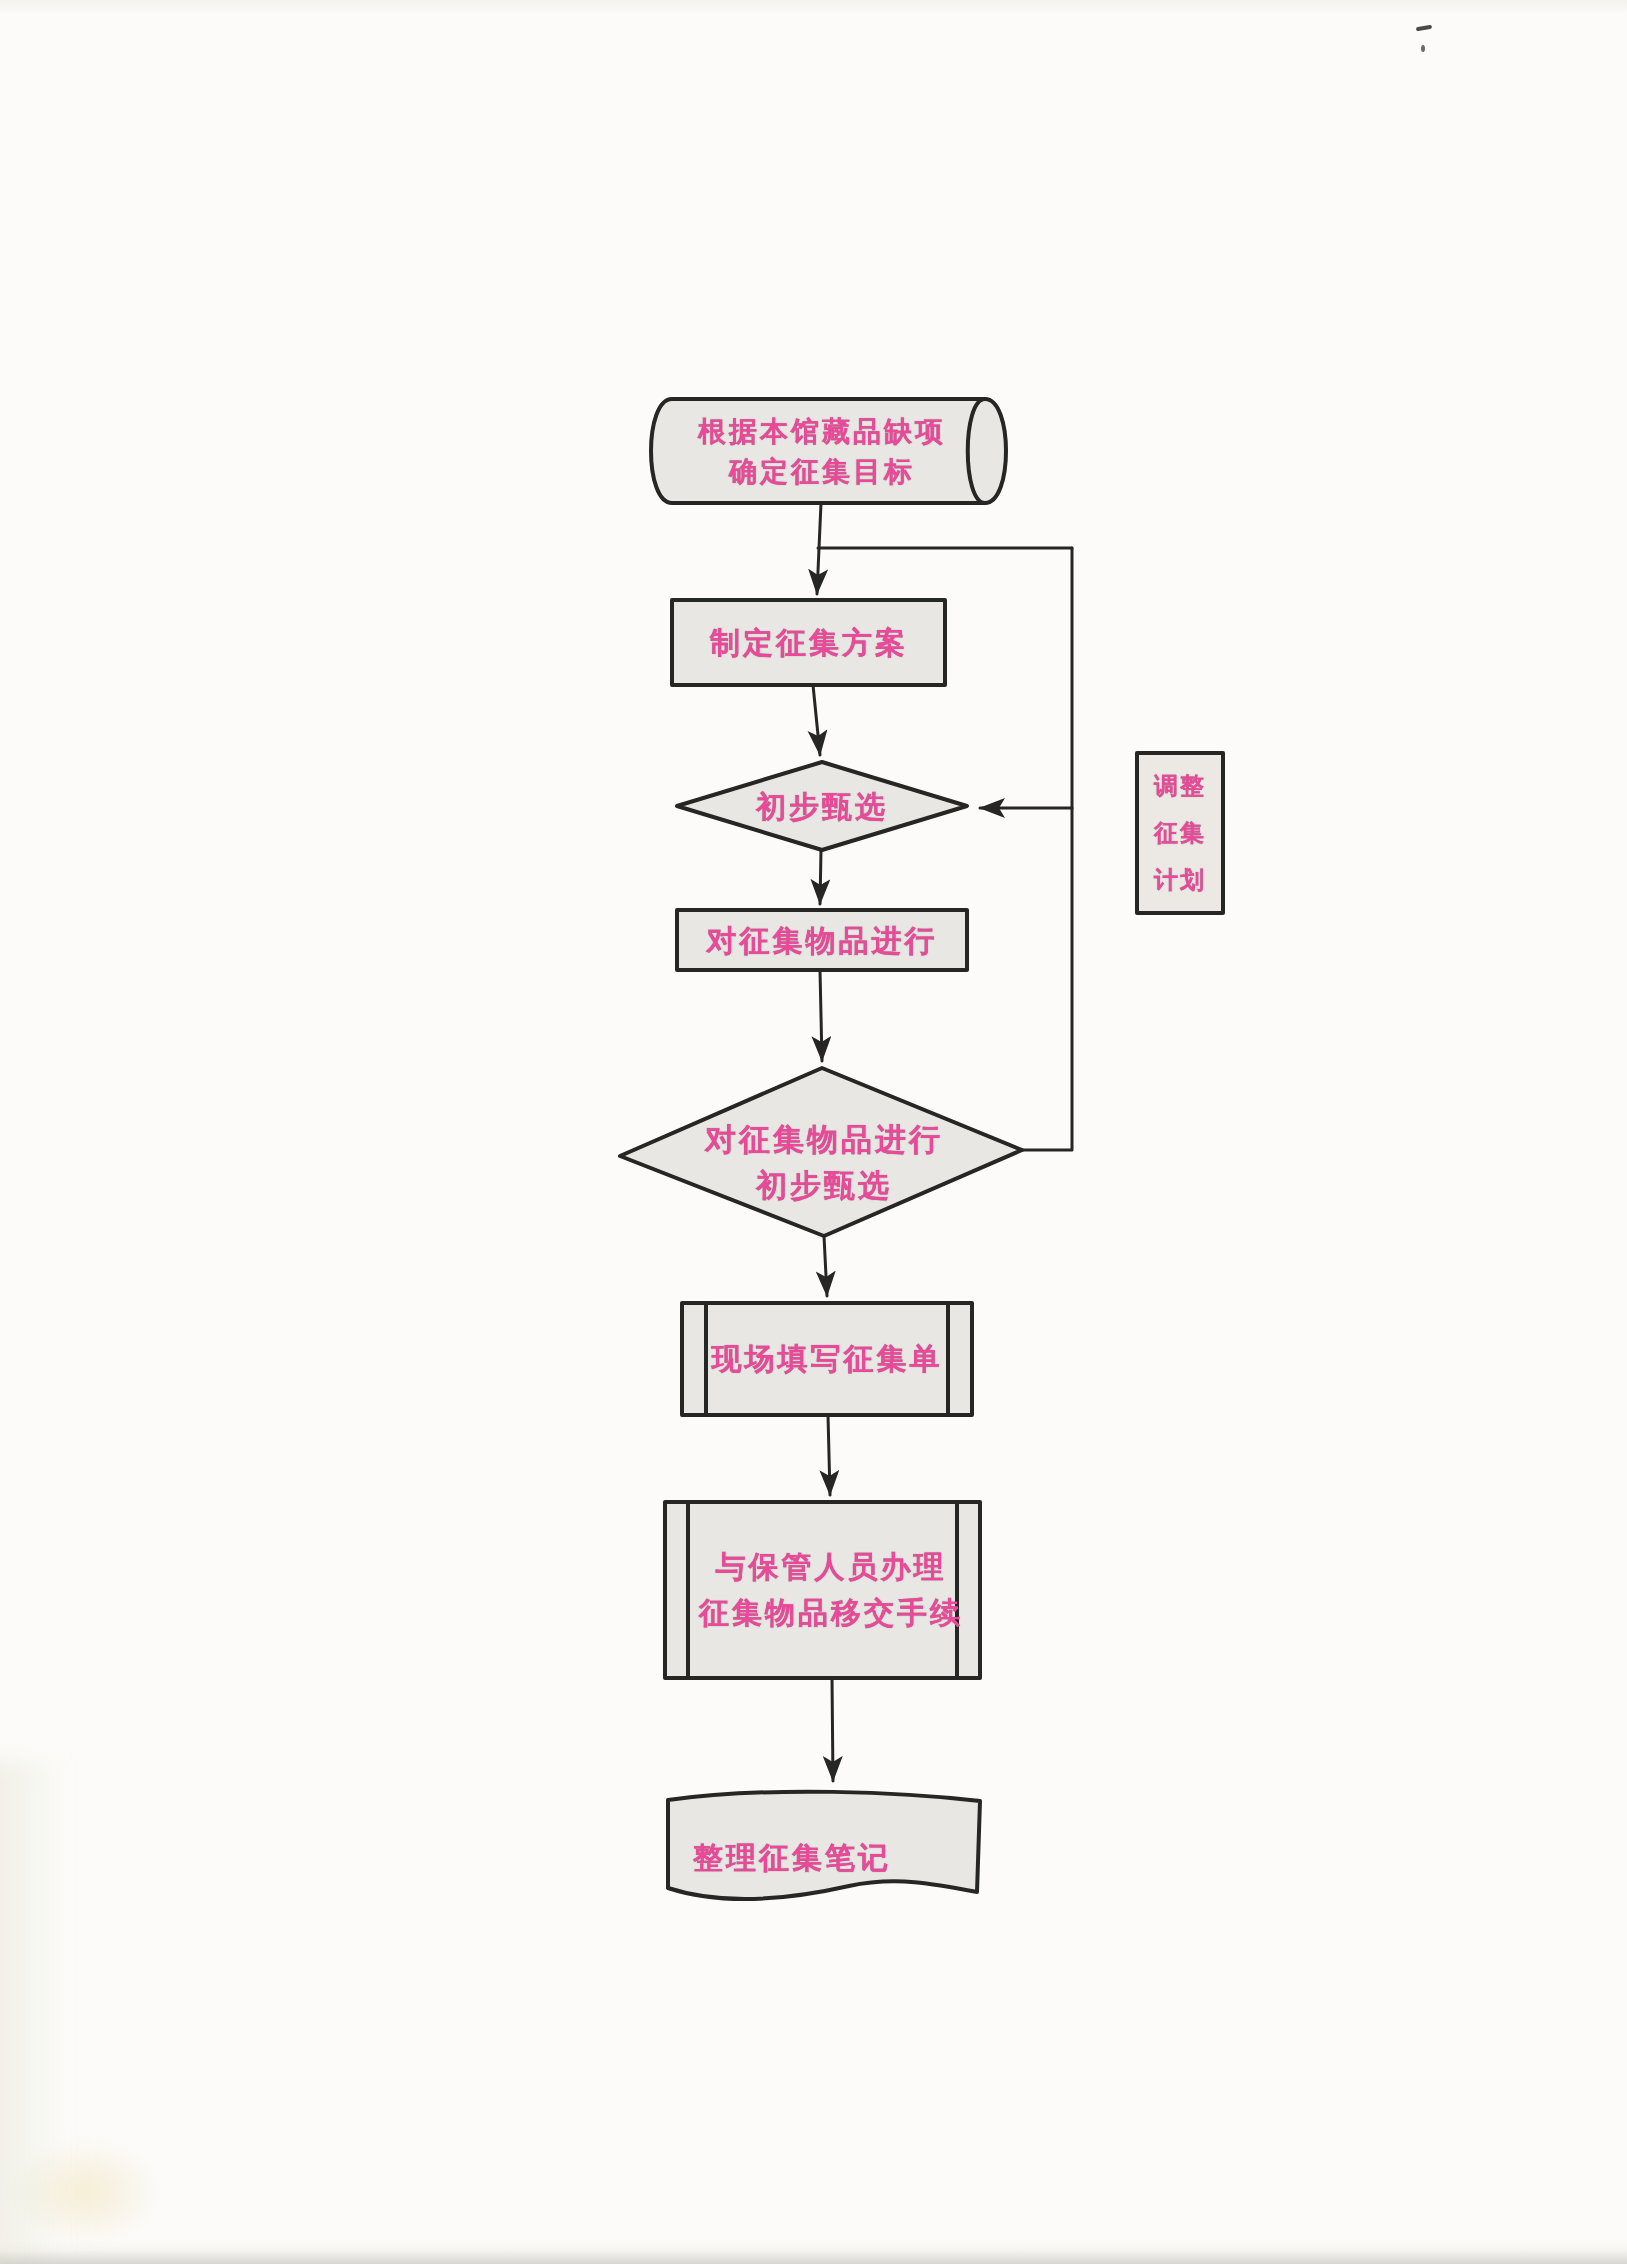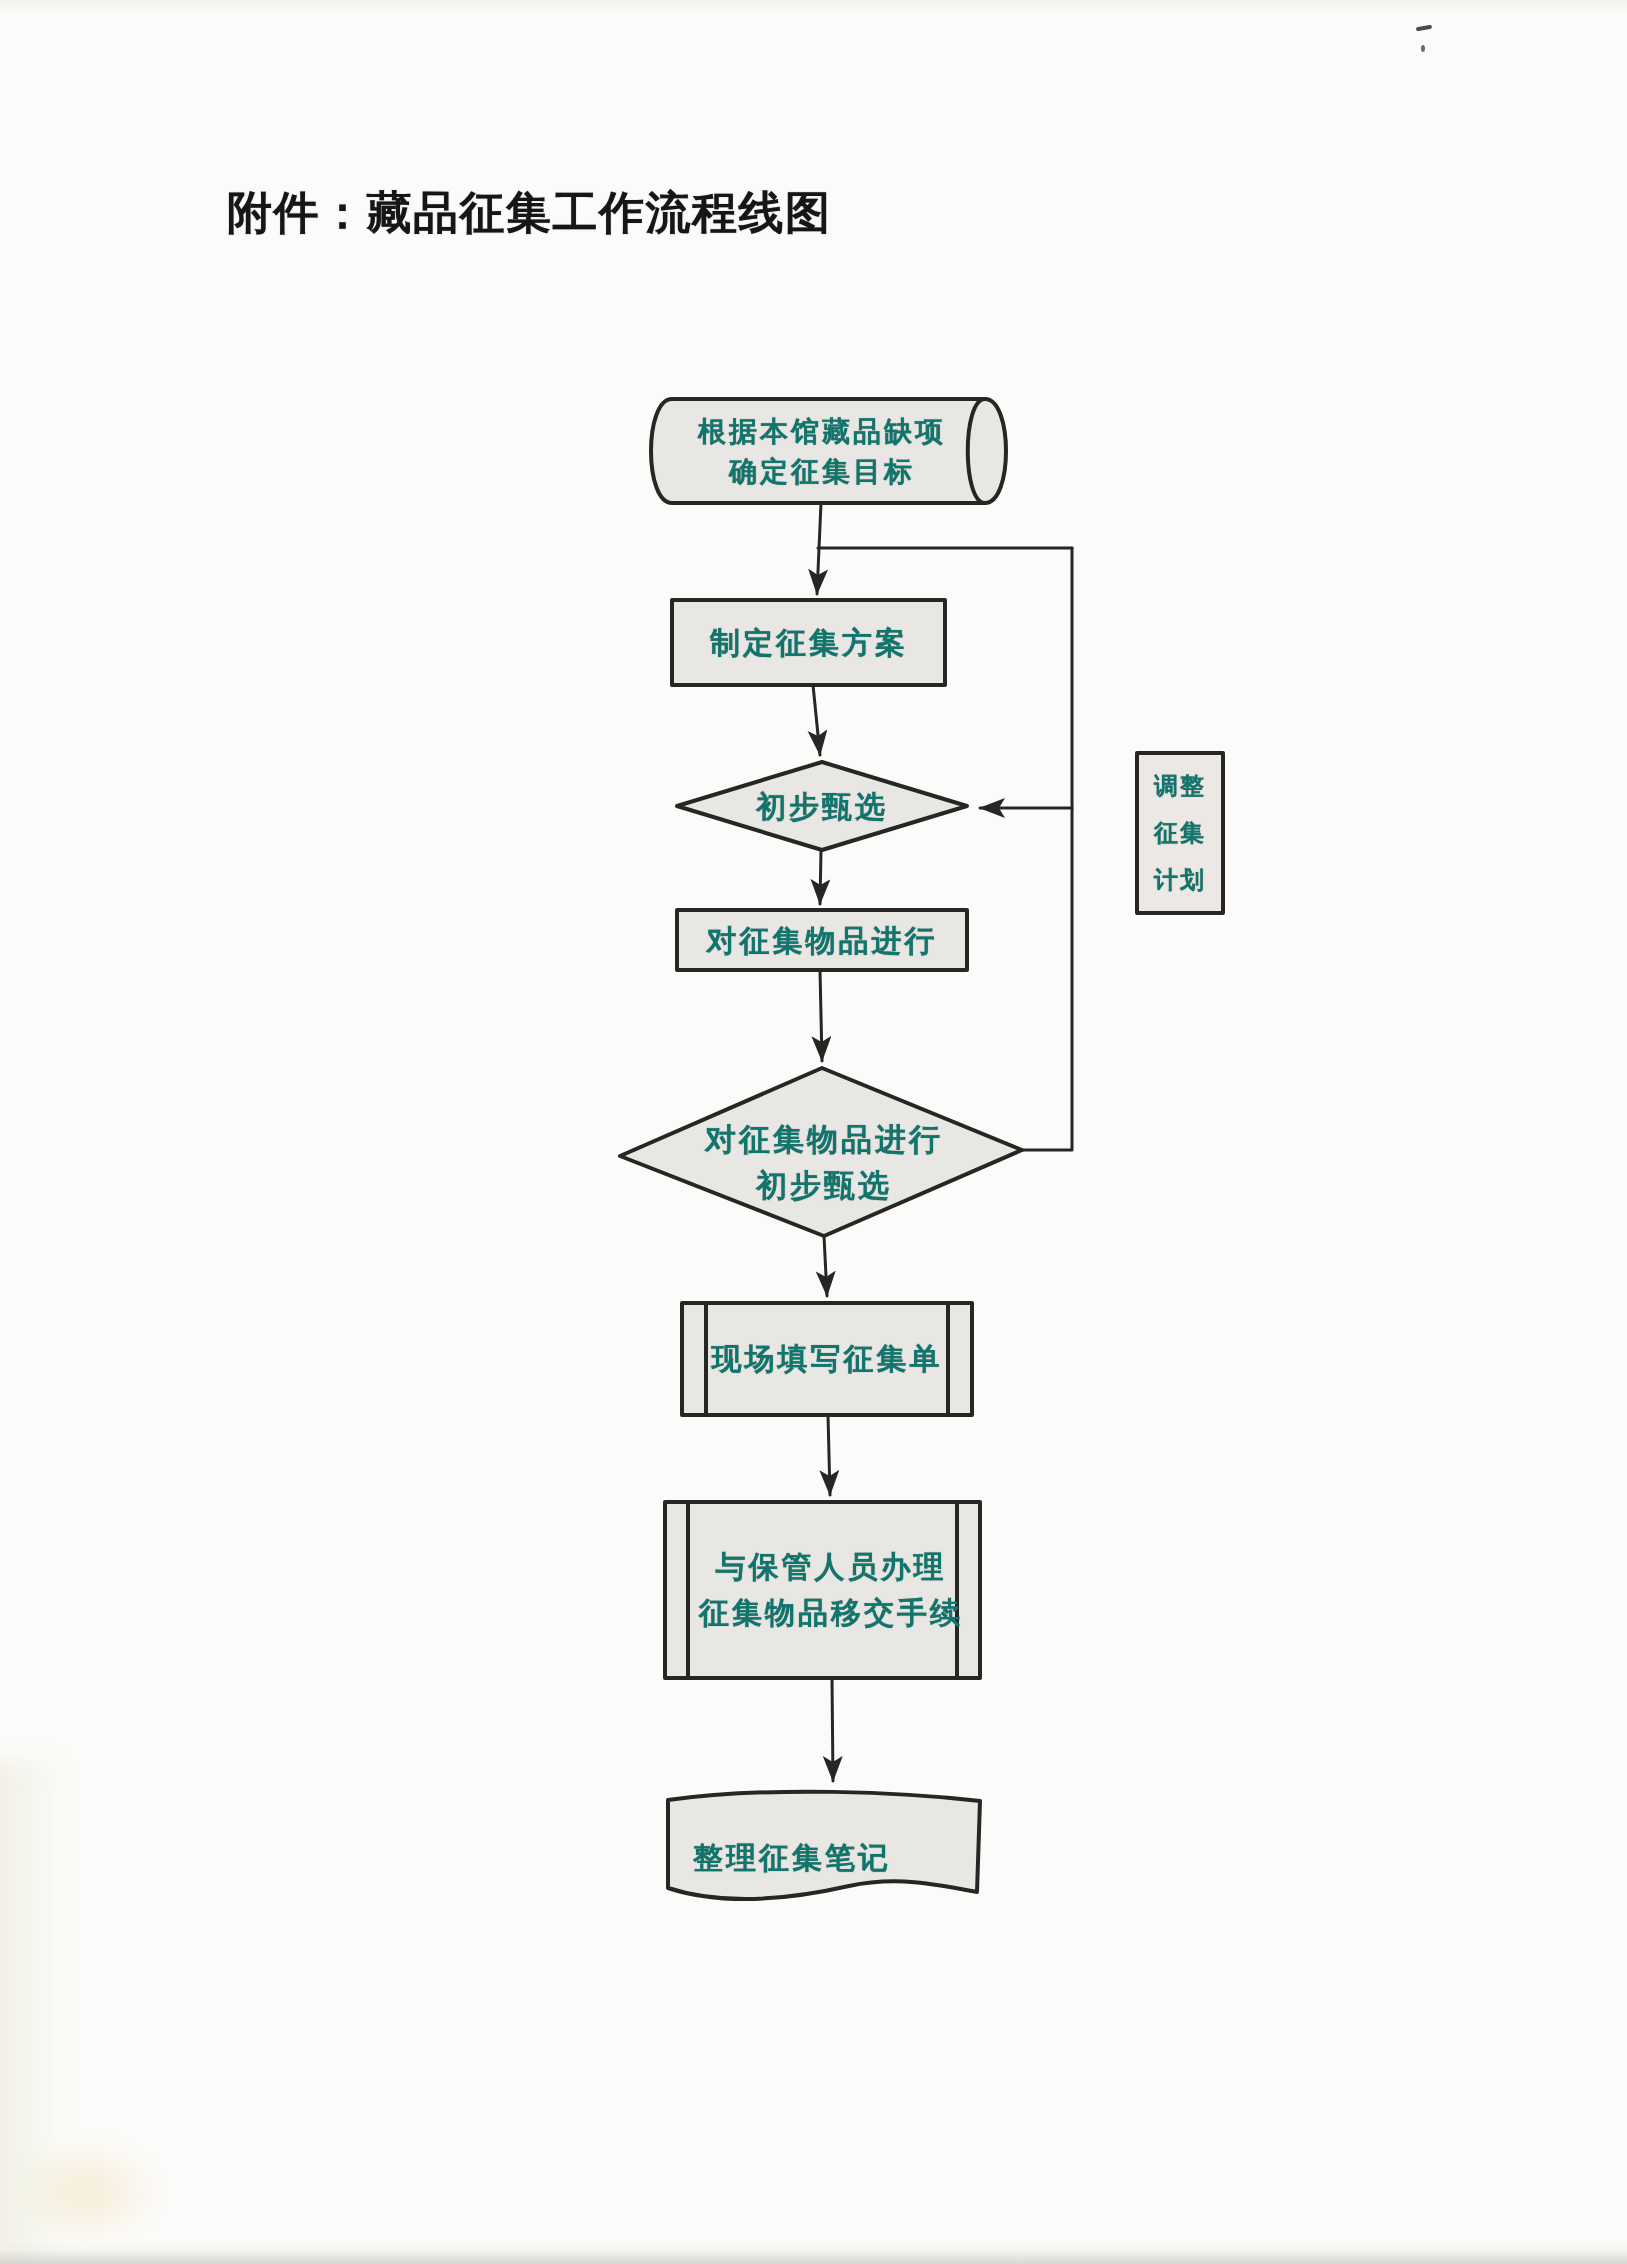--- a/index.html
+++ b/index.html
@@ -12,21 +12,21 @@
   .title{
     position:absolute;left:227px;top:183px;margin:0;
     font-family:"Liberation Sans","DejaVu Sans",sans-serif;
     font-size:45px;font-weight:700;letter-spacing:1.5px;color:#161616;
     text-shadow:0 0 1px rgba(20,20,20,.5);white-space:nowrap;
   }
   svg.flow{position:absolute;left:0;top:0;width:1627px;height:2264px;}
   .label{
     position:absolute;transform:translate(-50%,-50%);
     text-align:center;white-space:pre-line;
-    font-weight:700;color:#0f766e;
+    font-weight:700;color:#ec4899;
     font-size:30px;line-height:40px;letter-spacing:3px;
     text-shadow:0 0 1px rgba(25,25,25,.55);
   }
   .label.small{font-size:28px;}
   .label.tall{line-height:46px;}
   .label.vstack{line-height:47px;font-size:24px;letter-spacing:2px;}
   
   .mark-dash{position:absolute;left:1416px;top:26px;width:16px;height:4px;background:#4a4a48;border-radius:2px;transform:rotate(-10deg);}
   .mark-dot{position:absolute;left:1421px;top:45px;width:4px;height:7px;background:#6a6a66;border-radius:50%;}
   .stain-left{position:absolute;left:-34px;top:1760px;width:120px;height:500px;
@@ -36,21 +36,20 @@
     background:radial-gradient(closest-side,rgba(231,202,122,.28),rgba(255,255,255,0) 75%);
     filter:blur(6px);}
   .edge-bottom{position:absolute;left:0;bottom:0;width:100%;height:14px;
     background:linear-gradient(0deg,rgba(150,148,142,.25),rgba(255,255,255,0));}
 </style>
 </head>
 <body>
 
 <div class="page">
 
-  <h1 class="title">附件：藏品征集工作流程线图</h1>
 
   <svg class="flow" viewBox="0 0 1627 2264" fill="none" stroke-linecap="round" stroke-linejoin="round">
     <defs>
       <marker id="arw" markerUnits="userSpaceOnUse" markerWidth="28" markerHeight="22" refX="25" refY="10" orient="auto">
         <path d="M0,0 L26,10 L0,20 L6,10 Z" fill="#262624" stroke="none"></path>
       </marker>
     </defs>
 
     <g stroke="#262624" stroke-width="4">
       <path d="M 672 399 L 985 399 C 1013 399 1013 503 985 503 L 672 503 C 644 503 644 399 672 399 Z" fill="#e9e7e3"></path>

